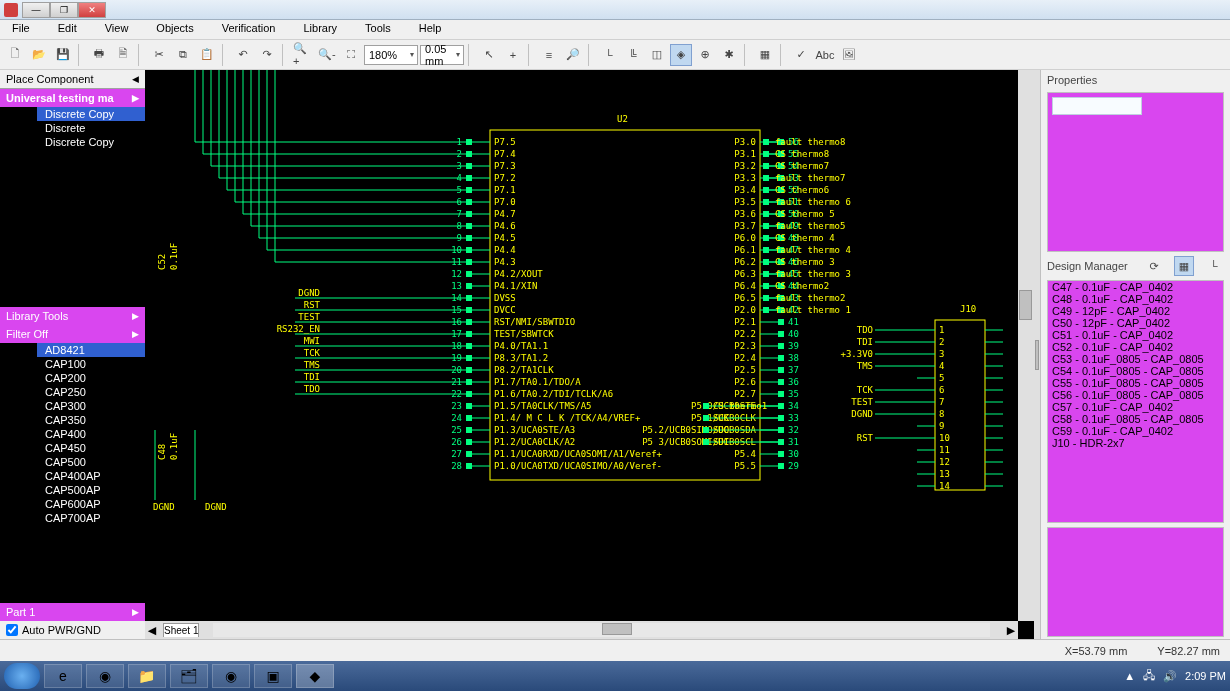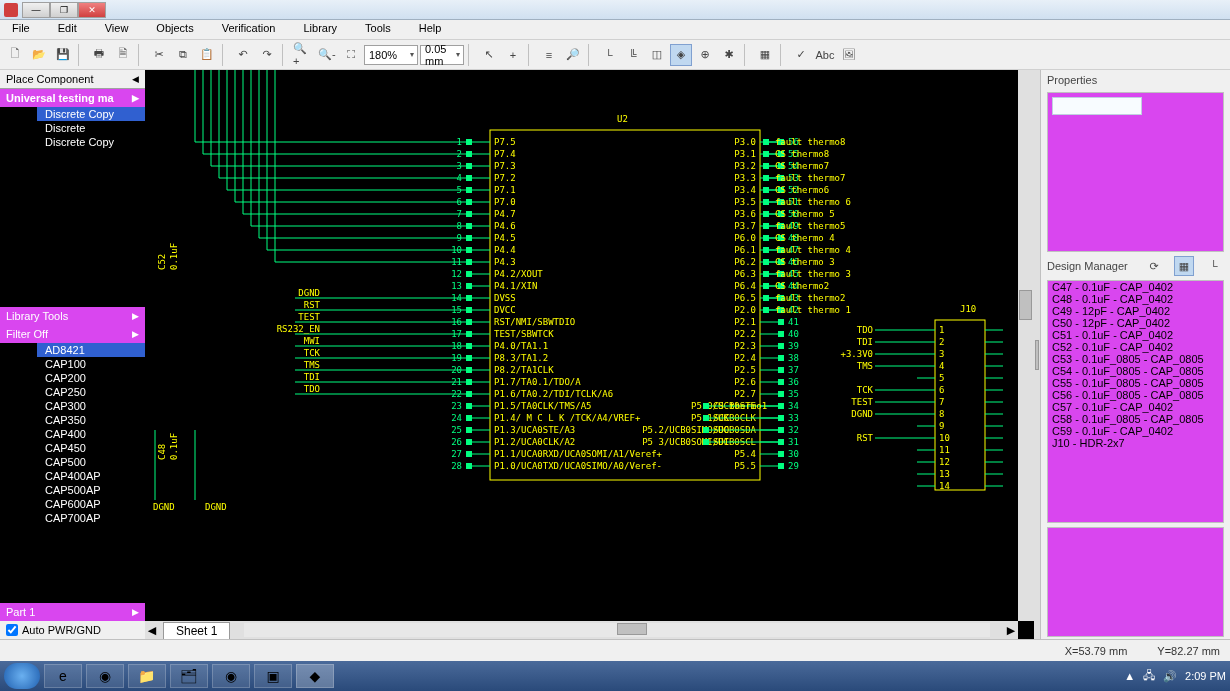--- a/index.html
+++ b/index.html
@@ -26,21 +26,21 @@
 .lp-dark .arrow { font-size: 9px; }
 .lp-list { flex: 1; background: #000; color: #fff; overflow-y: auto; }
 .lp-item { padding: 1px 8px; cursor: pointer; white-space: nowrap; overflow: hidden; margin-left: 37px; }
 .lp-item.sel { background: #3060d0; }
 .lp-bottom { background: #f0f0f0; padding: 3px 6px; display: flex; align-items: center; gap: 4px; }
 .lp-bottom input[type=checkbox] { width: 12px; height: 12px; }
 .canvas-wrap { flex: 1; display: flex; flex-direction: column; background: #701a75; position: relative; }
 .canvas { flex: 1; background: #000; position: relative; overflow: hidden; }
 .vscroll { position: absolute; right: 0; top: 0; bottom: 18px; width: 16px; background: #e0e0e0; }
 .hscroll { position: absolute; left: 0; right: 16px; bottom: 0; height: 18px; background: #e0e0e0; display: flex; align-items: center; }
-.sheet-tab { background: #fff; border: 1px solid #999; border-bottom: none; padding: 1px 12px; margin-left: 4px; font-size: 12px; }
+.sheet-tab { background: #fff; border: 1px solid #999; border-bottom: none; padding: 1px 0; margin-left: 4px; font-size: 10px; }
 .scroll-track { flex: 1; background: #e8e8e8; height: 14px; margin: 0 14px; position: relative; }
 .scroll-thumb { position: absolute; background: #c0c0c0; border: 1px solid #999; }
 .right-panel { width: 190px; background: #f0f0f0; display: flex; flex-direction: column; border-left: 1px solid #c0c0c0; }
 .rp-label { padding: 4px 6px; color: #444; }
 .rp-box { background: #d946ef; border: 1px solid #c0c0c0; margin: 2px 6px; }
 .rp-props { height: 160px; }
 .rp-dm-hdr { display: flex; align-items: center; padding: 2px 6px; gap: 10px; }
 .rp-dm-hdr .tbtn { width: 20px; height: 20px; }
 .rp-list { flex: 1; overflow-y: auto; font-size: 10px; }
 .rp-list-item { padding: 0 4px; white-space: nowrap; cursor: pointer; }

